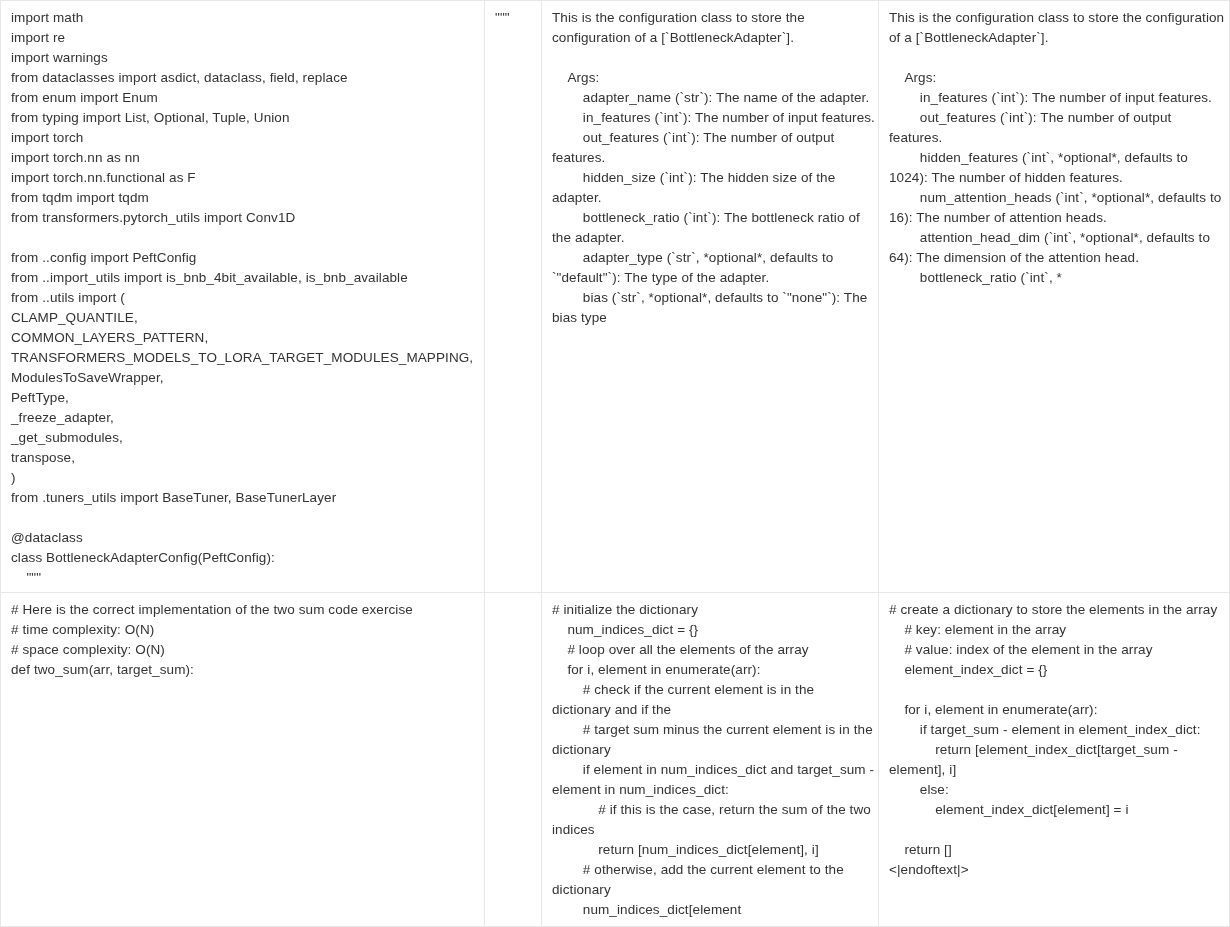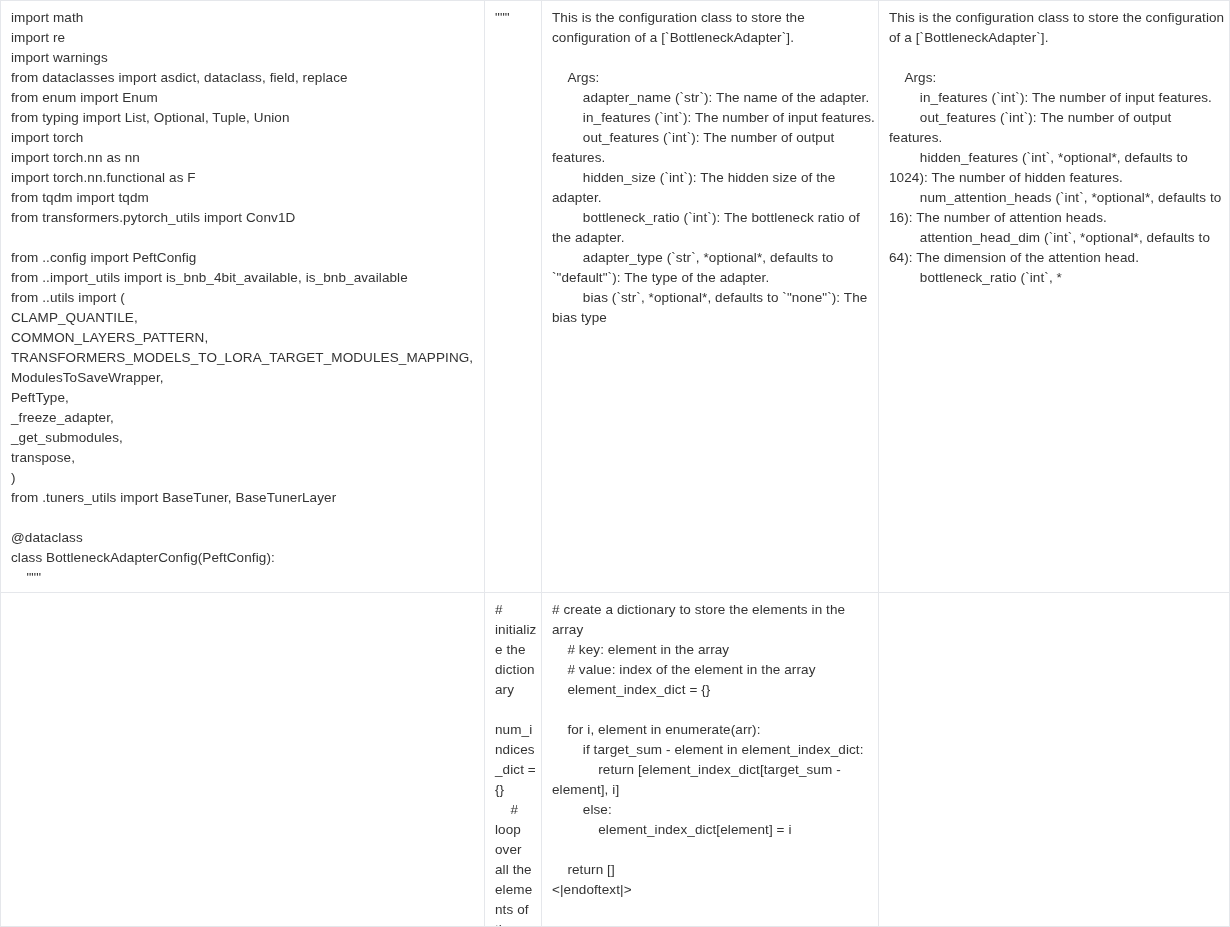--- a/index.html
+++ b/index.html
@@ -81,20 +81,24 @@
         bias (`str`, *optional*, defaults to `"none"`): The bias type</div>
   <div class="cell">This is the configuration class to store the configuration of a [`BottleneckAdapter`].
 
     Args:
         in_features (`int`): The number of input features.
         out_features (`int`): The number of output features.
         hidden_features (`int`, *optional*, defaults to 1024): The number of hidden features.
         num_attention_heads (`int`, *optional*, defaults to 16): The number of attention heads.
         attention_head_dim (`int`, *optional*, defaults to 64): The dimension of the attention head.
         bottleneck_ratio (`int`, *</div>
+  <div class="cell"># Here is the correct implementation of the two sum code exercise
+# time complexity: O(N)
+# space complexity: O(N)
+def two_sum(arr, target_sum):</div>
   <div class="cell"></div>
   <div class="cell"># initialize the dictionary
     num_indices_dict = {}
     # loop over all the elements of the array
     for i, element in enumerate(arr):
         # check if the current element is in the dictionary and if the
         # target sum minus the current element is in the dictionary
         if element in num_indices_dict and target_sum - element in num_indices_dict:
             # if this is the case, return the sum of the two indices
             return [num_indices_dict[element], i]

